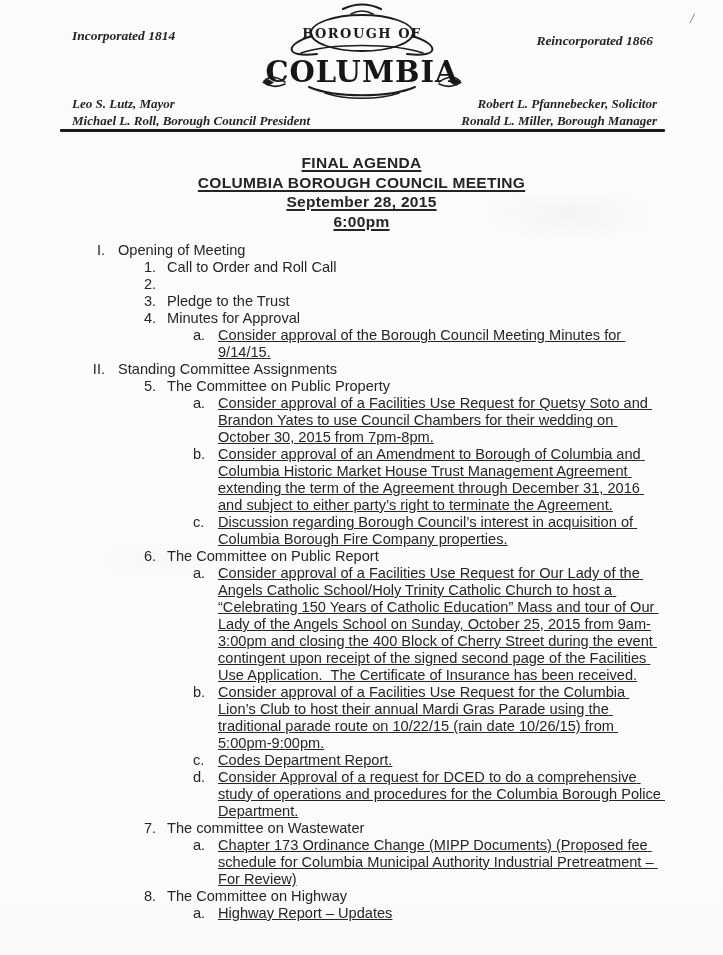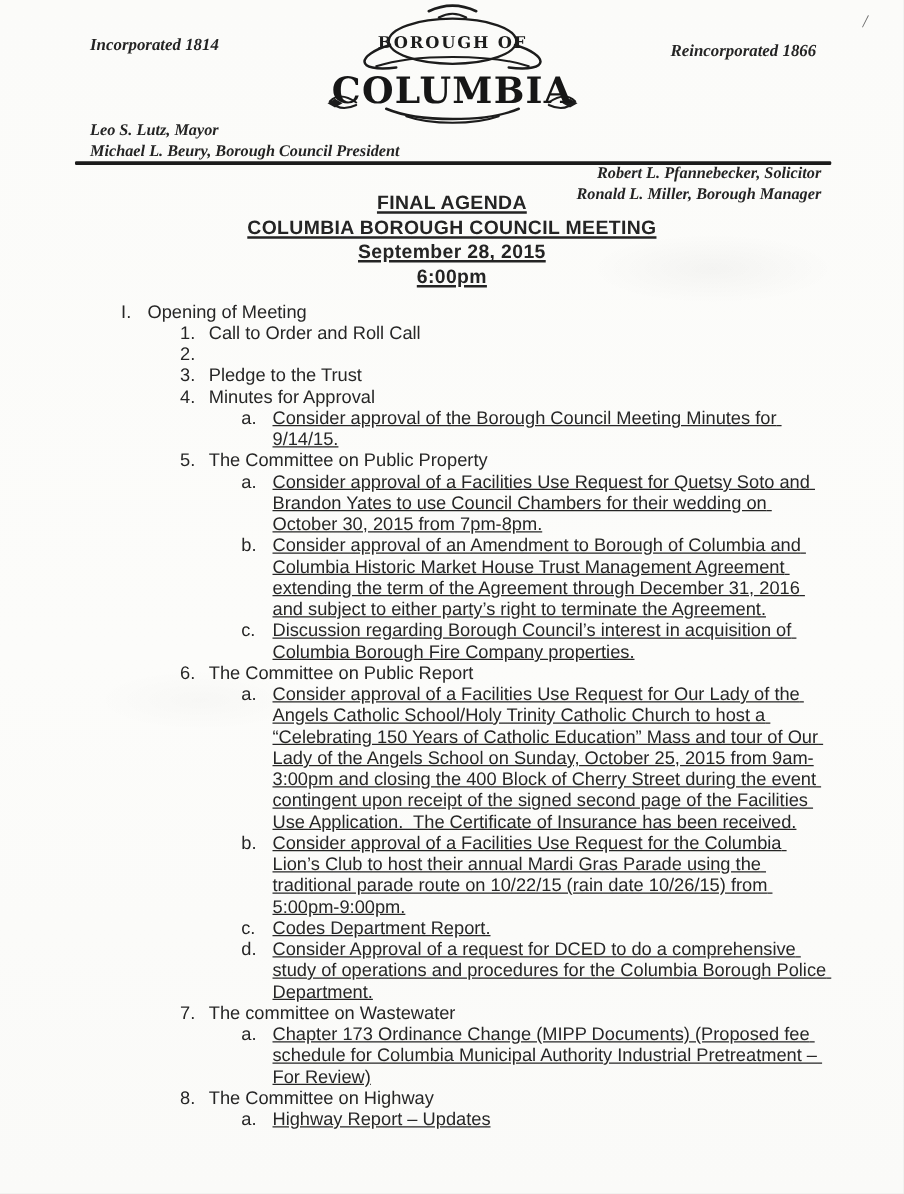--- a/index.html
+++ b/index.html
@@ -34,21 +34,20 @@
     transform:rotate(8deg);
   }
   .logo{
     position:absolute; left:50%; top:2px; transform:translateX(-50%);
   }
   .officials{
     position:absolute; top:95px; left:72px; right:66px;
     display:flex; justify-content:space-between;
     font:italic bold 13px "Liberation Serif", serif;
     line-height:17px;
-    flex-direction:column;
   }
   .off-right{ text-align:right; }
   .rule{
     position:absolute; top:129px; left:60px; right:58px; height:3px;
     background:#1b1b1b; border-radius:1px;
   }
   
   .title-block{
     position:absolute; top:153px; left:0; right:0;
     text-align:center;
@@ -105,21 +104,21 @@
         <polygon points="201,77 207,80.5 201,84 195,80.5"></polygon>
       </g>
       <text x="107" y="36" text-anchor="middle" font-family="DejaVu Serif, serif" font-size="13" font-weight="bold" letter-spacing="1.5" fill="#1c1c1c">BOROUGH OF</text>
       <text x="107" y="80" text-anchor="middle" font-family="DejaVu Serif, serif" font-size="29" font-weight="bold" letter-spacing="1" fill="#161616">COLUMBIA</text>
     </svg>
   </div>
 
   <div class="officials">
     <div class="off-left">
       <div>Leo S. Lutz, Mayor</div>
-      <div>Michael L. Beury, Borough Council President</div>
+      <div>Michael L. Roll, Borough Council President</div>
     </div>
     <div class="off-right">
       <div>Robert L. Pfannebecker, Solicitor</div>
       <div>Ronald L. Miller, Borough Manager</div>
     </div>
   </div>
 
   <div class="rule"></div>
 
   <div class="title-block">
@@ -146,20 +145,24 @@
         <span class="text">Pledge to the Trust</span>
       </div>
       <div class="row item">
         <span class="marker">4.</span>
         <span class="text">Minutes for Approval</span>
       </div>
       <div class="row sub">
         <span class="marker">a.</span>
         <span class="text">Consider approval of the Borough Council Meeting Minutes for 9/14/15.</span>
       </div>
+      <div class="row sec">
+        <span class="marker">II.</span>
+        <span class="text">Standing Committee Assignments</span>
+      </div>
       <div class="row item">
         <span class="marker">5.</span>
         <span class="text">The Committee on Public Property</span>
       </div>
       <div class="row sub">
         <span class="marker">a.</span>
         <span class="text">Consider approval of a Facilities Use Request for Quetsy Soto and Brandon Yates to use Council Chambers for their wedding on October 30, 2015 from 7pm-8pm.</span>
       </div>
       <div class="row sub">
         <span class="marker">b.</span>

